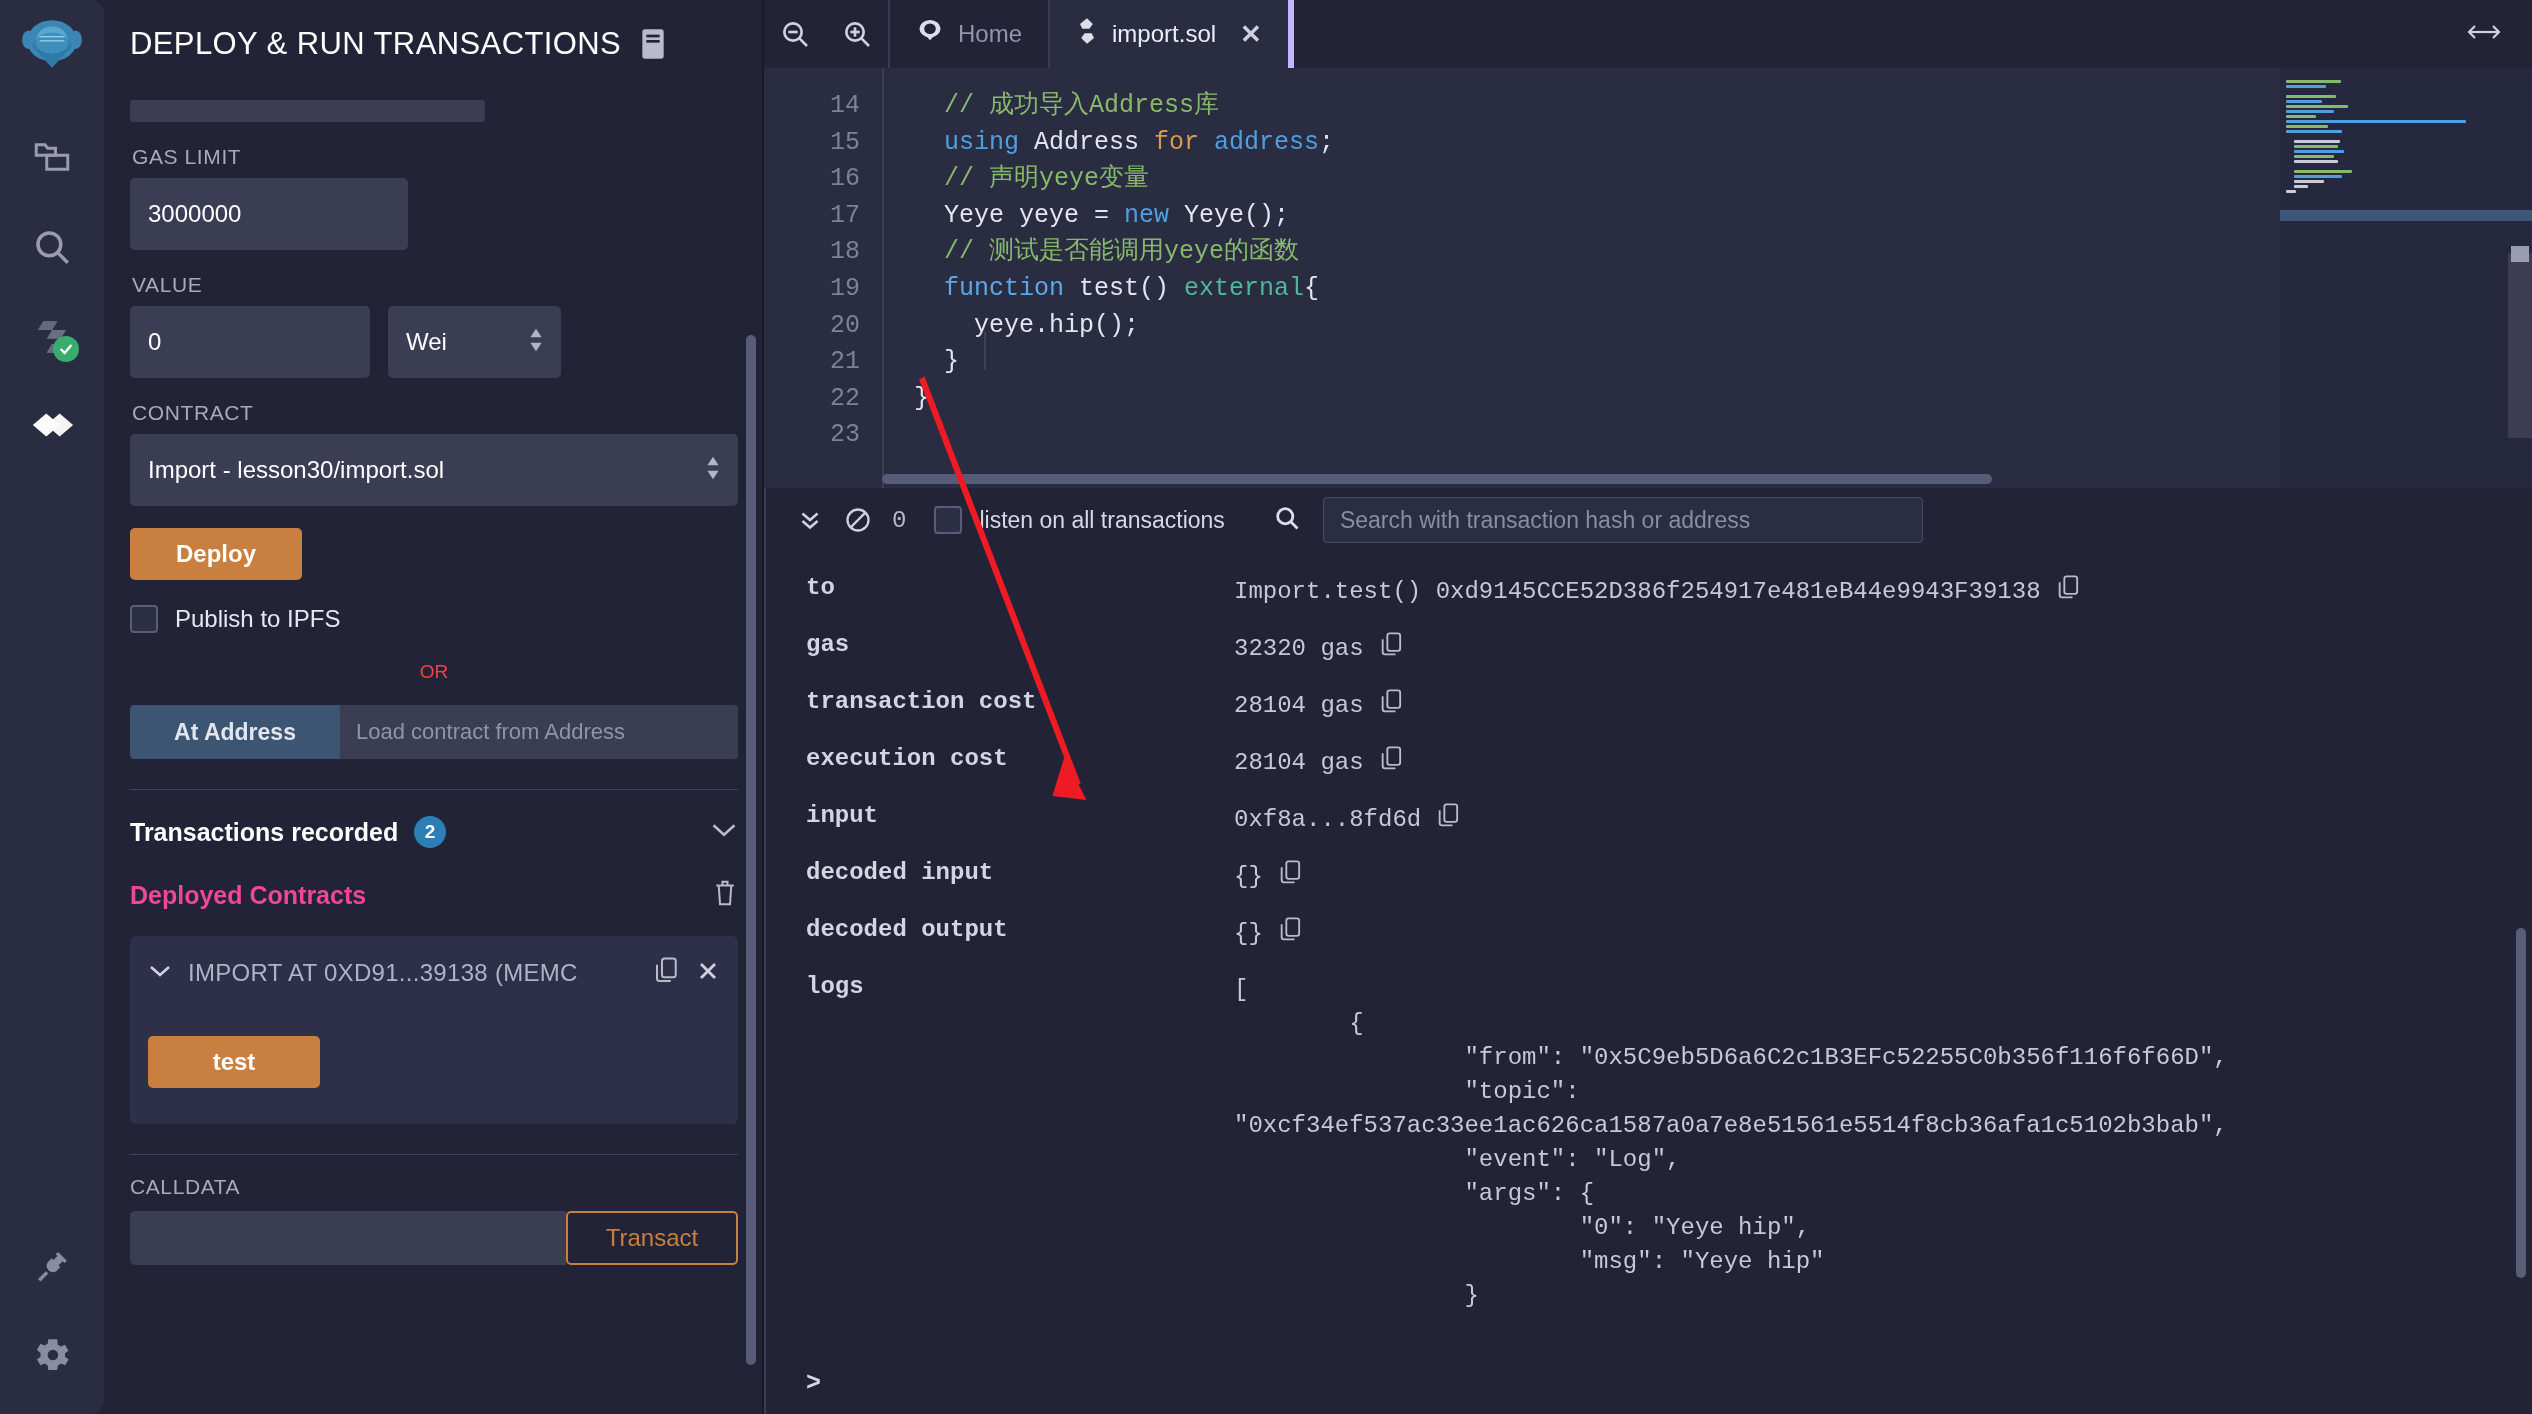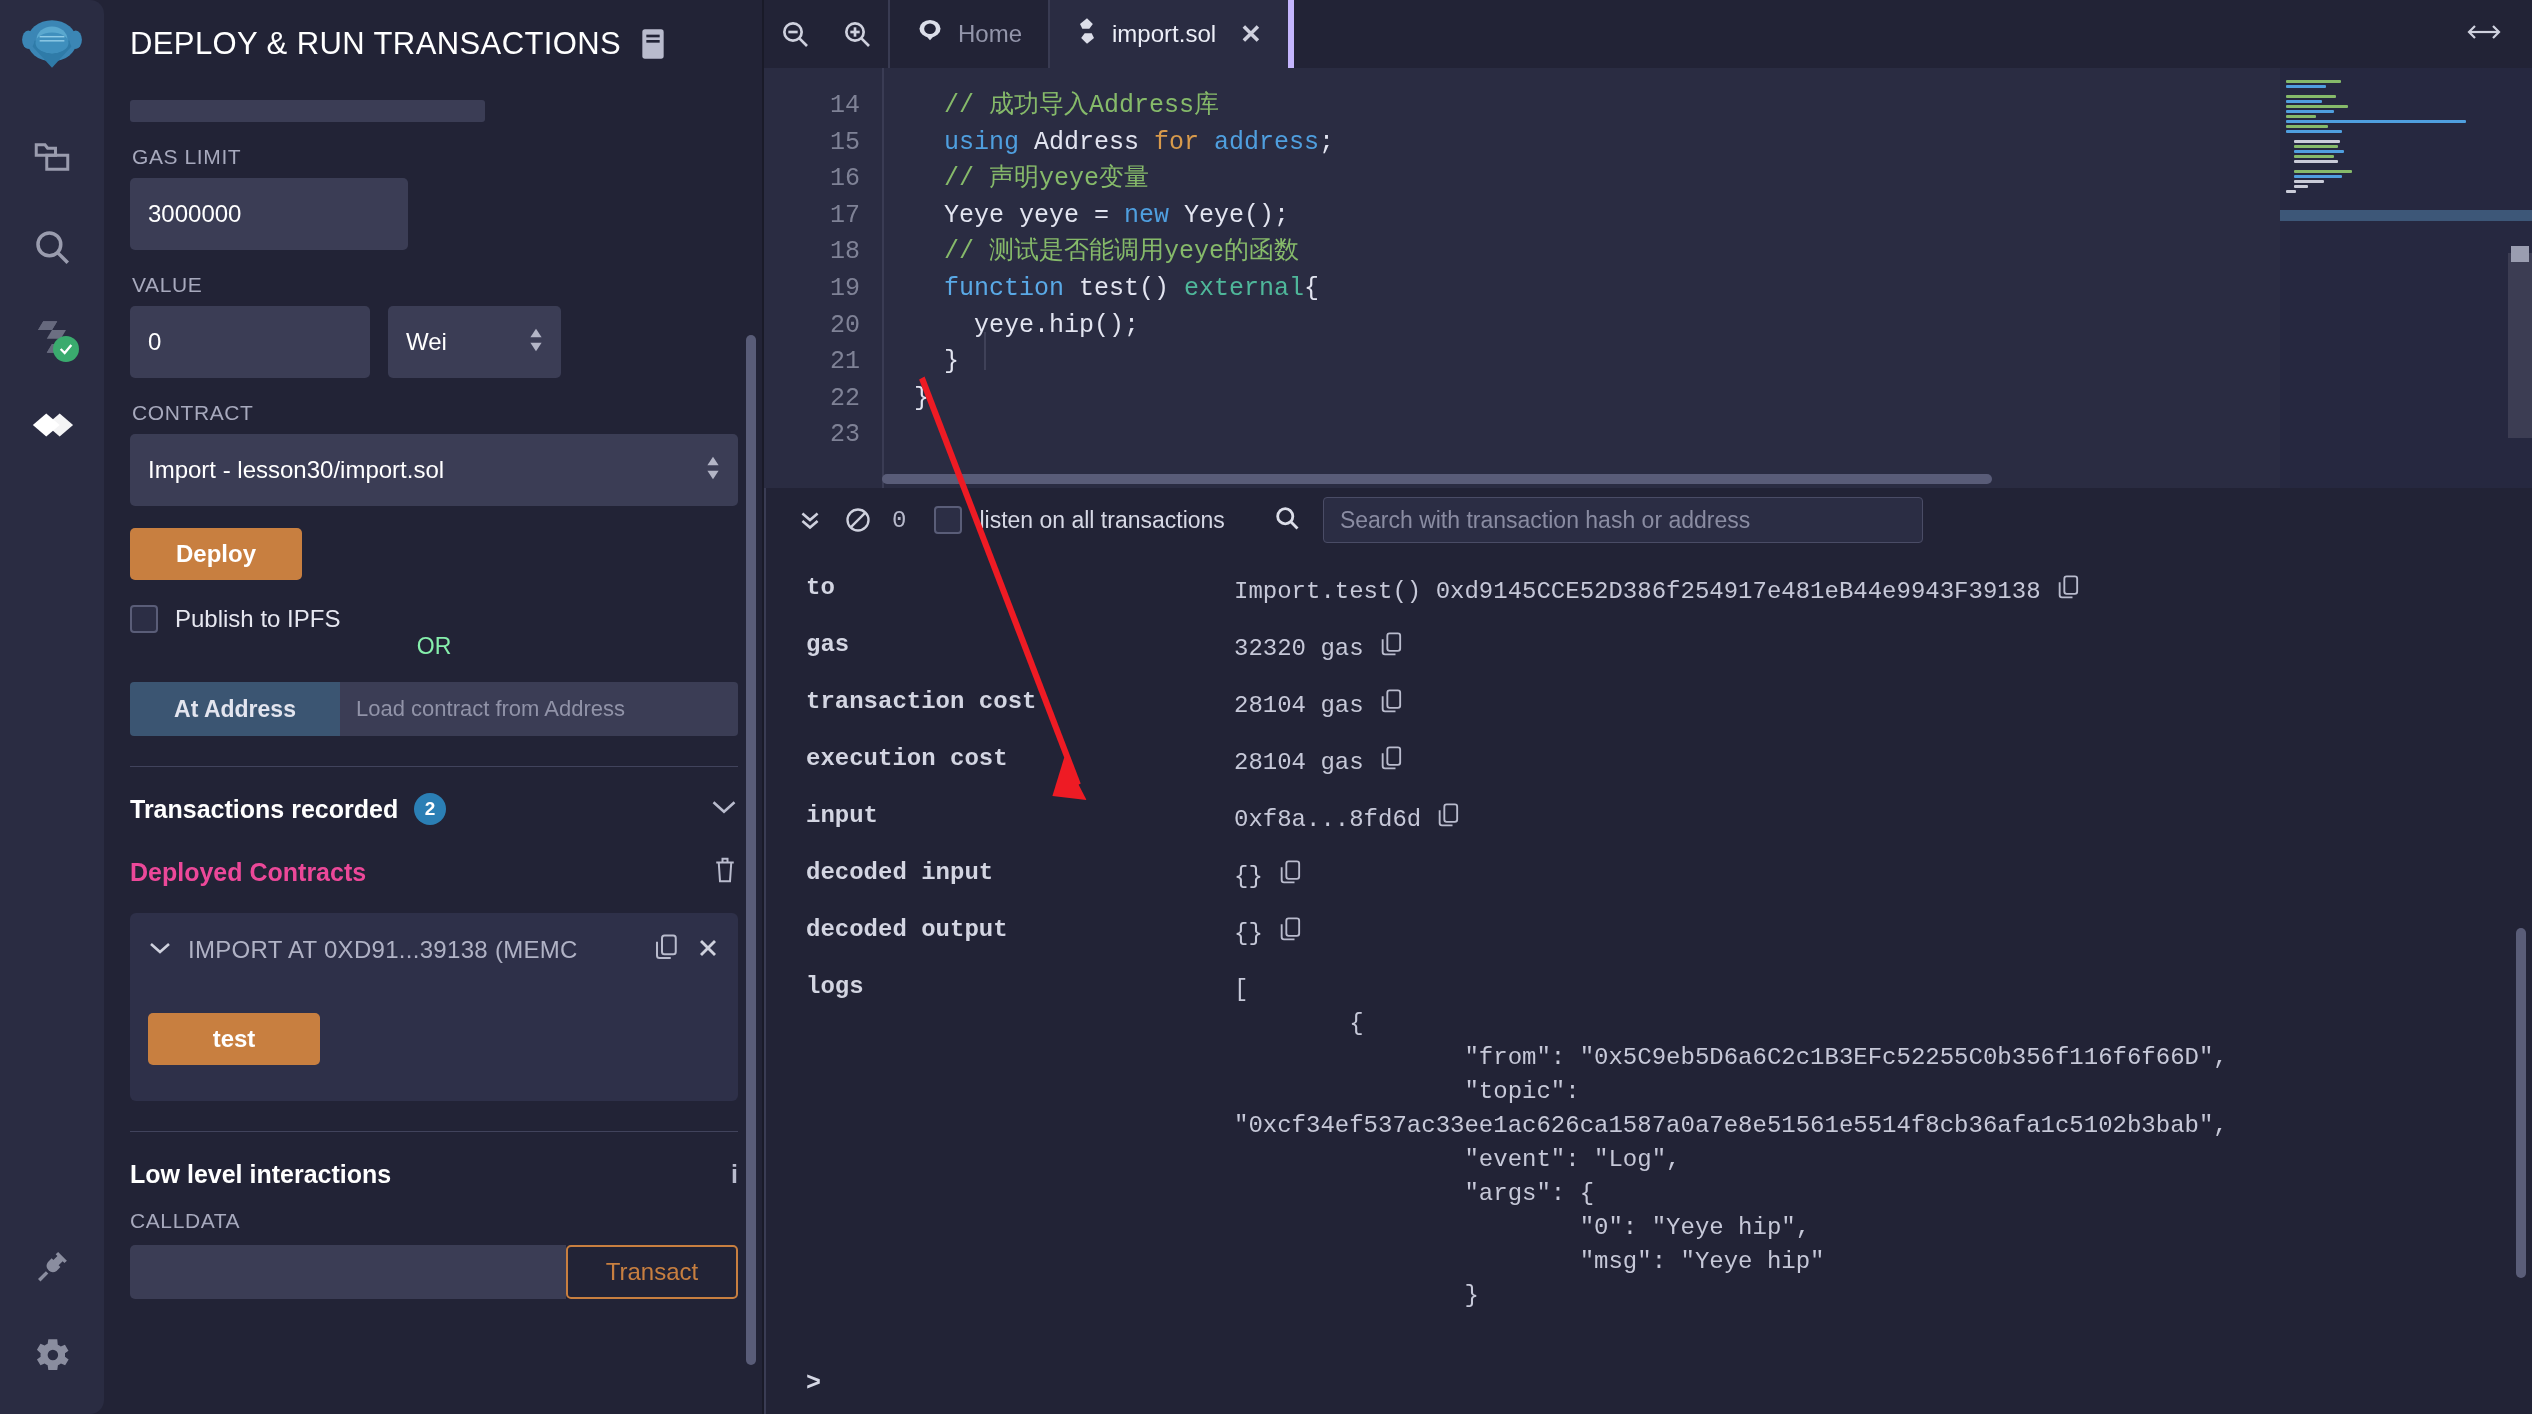--- a/index.html
+++ b/index.html
@@ -72,21 +72,21 @@
     margin-top: 22px; background: #c87f40; border: none; border-radius: 5px;
     height: 52px; width: 172px; color: #fff; font-size: 24px; font-weight: bold;
     cursor: pointer; font-family: "Liberation Sans", sans-serif;
   }
   .chkrow { display: flex; align-items: center; gap: 17px; margin-top: 25px; }
   .chkbox {
     width: 28px; height: 28px; border: 2px solid #5a5d78; border-radius: 4px;
     background: #2c2e45; cursor: pointer; flex: 0 0 28px;
   }
   .chklabel { color: #e6e7f0; font-size: 24px; }
-  .ortext { text-align: center; color: #86efac; font-size: 23px; }
+  .ortext { text-align: center; color: #ef4444; font-size: 19px; margin-top: 28px; }
   .ataddr-row { display: flex; margin-top: 22px; border-radius: 4px; overflow: hidden; height: 54px; }
   .ataddr-btn {
     background: #3b5572; color: #e3e5ef; font-size: 23px; font-weight: bold;
     display: flex; align-items: center; justify-content: center;
     width: 210px; cursor: pointer; flex: 0 0 210px;
   }
   .ataddr-inp {
     flex: 1; background: #3b3d55; border: none; color: #fff;
     font-size: 22px; padding: 0 16px; outline: none;
     font-family: "Liberation Sans", sans-serif;
@@ -406,24 +406,20 @@
               <line x1="5" y1="5" x2="19" y2="19"></line>
                 <line x1="19" y1="5" x2="5" y2="19"></line>
             </svg>
           </span>
         </div>
         <button class="btn-test">test</button>
       </div>
 
       <div class="hr"></div>
 
-      <div class="lli-row">
-        <span class="lli-label">Low level interactions</span>
-        <span class="info-i">i</span>
-      </div>
 
       <div class="calldata-label">CALLDATA</div>
       <div class="calldata-row">
         <input class="calldata-inp" value="" style="">
         <button class="btn-transact">Transact</button>
       </div>
     </div>
 
     <div class="panel-scroll"></div>
     <div class="panel-divider"></div>

